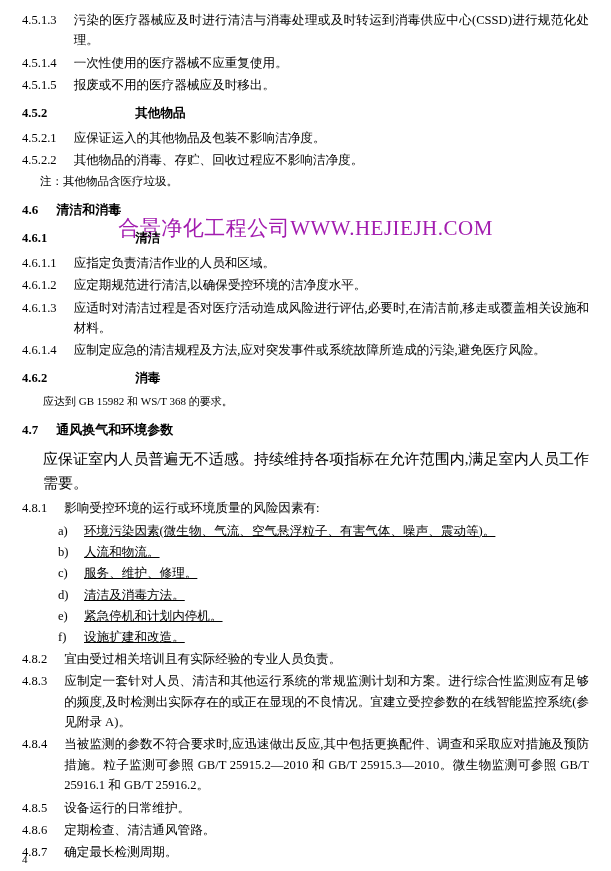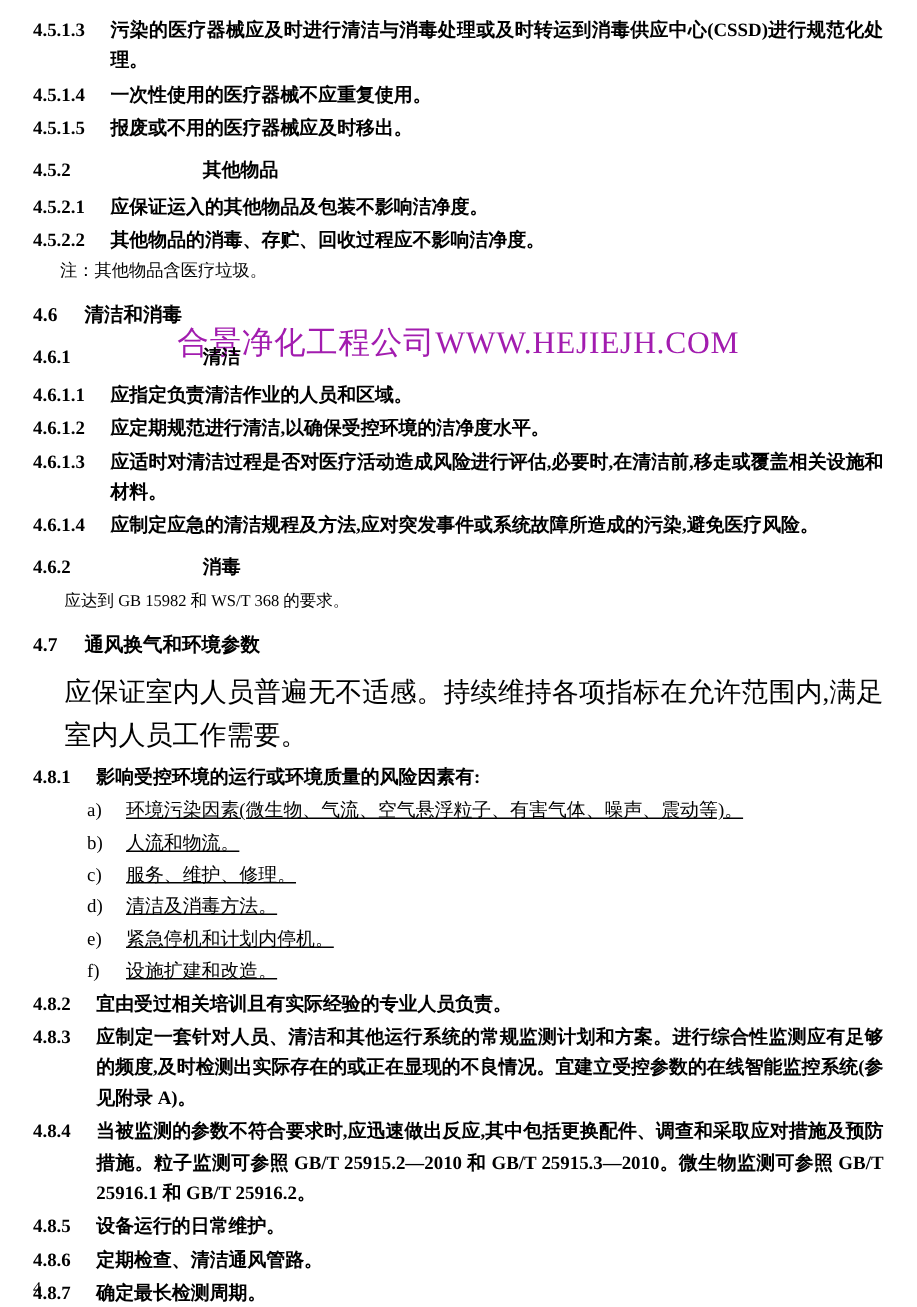--- a/index.html
+++ b/index.html
@@ -40,21 +40,20 @@
     position: relative;
     z-index: 10;
   }
   
   .clause {
     display: flex;
     align-items: flex-start;
     font-size: 12.6px;
     line-height: 1.62;
     margin: 0 0 2px 0;
-    font-weight: bold;
   }
   .clause .num {
     flex: 0 0 auto;
     white-space: nowrap;
     font-family: "Liberation Serif", "DejaVu Serif", serif;
   }
   .clause .txt {
     flex: 1 1 auto;
     text-align: justify;
   }
@@ -94,21 +93,21 @@
     padding-left: 18px;
   }
   .indented-para {
     font-size: 11px;
     line-height: 1.62;
     margin: 2px 0 3px 0;
     padding-left: 21px;
     text-align: justify;
   }
   .plain-para {
-    font-size: 18px;
+    font-size: 15px;
     line-height: 1.62;
     margin: 2px 0 3px 0;
     padding-left: 21px;
     text-align: justify;
   }
   .list-item {
     display: flex;
     align-items: flex-start;
     font-size: 12.6px;
     line-height: 1.62;

